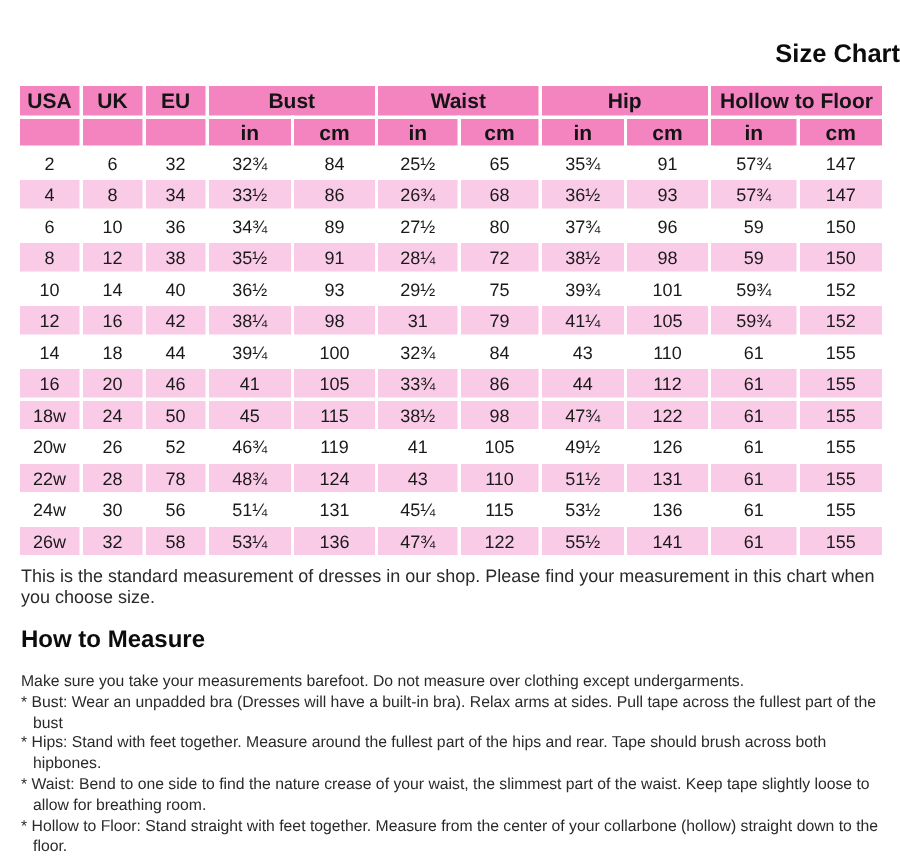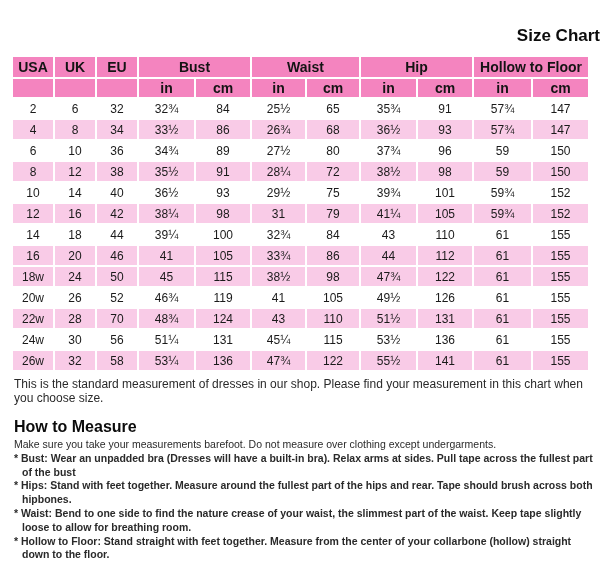--- a/index.html
+++ b/index.html
@@ -42,32 +42,32 @@
   thead tr.unit-row th  { height:18px; }
   tbody td { height:19px; font-size:12px; color:#1a1a1a; }
   tbody tr.alt td { background:var(--row-pink); }
   .notes {
     margin:5px 0 0 14px;
     font-size:12px;
     line-height:14px;
     color:#2a2a2a;
   }
   .htm-heading {
-    margin:13px 0 2px 14px;
+    margin:13px 0 12px 14px;
     font-size:16px;
     font-weight:bold;
     color:#0c0c0c;
   }
   .measure {
     margin:0 6px 0 14px;
     font-size:10.5px;
     line-height:13.8px;
     color:#2a2a2a;
   }
-  .measure-item { padding-left:8px; text-indent:-8px;font-weight:bold; }
+  .measure-item { padding-left:8px; text-indent:-8px; }
 </style>
 </head>
 <body>
 
 <div class="page">
 
   <h1 class="title">Size Chart</h1>
 
   <table class="size-table">
     <colgroup>
@@ -234,21 +234,21 @@
           <td>41</td>
           <td>105</td>
           <td>49½</td>
           <td>126</td>
           <td>61</td>
           <td>155</td>
         </tr>
         <tr class="alt">
           <td>22w</td>
           <td>28</td>
-          <td>70</td>
+          <td>78</td>
           <td>48¾</td>
           <td>124</td>
           <td>43</td>
           <td>110</td>
           <td>51½</td>
           <td>131</td>
           <td>61</td>
           <td>155</td>
         </tr>
         <tr>

